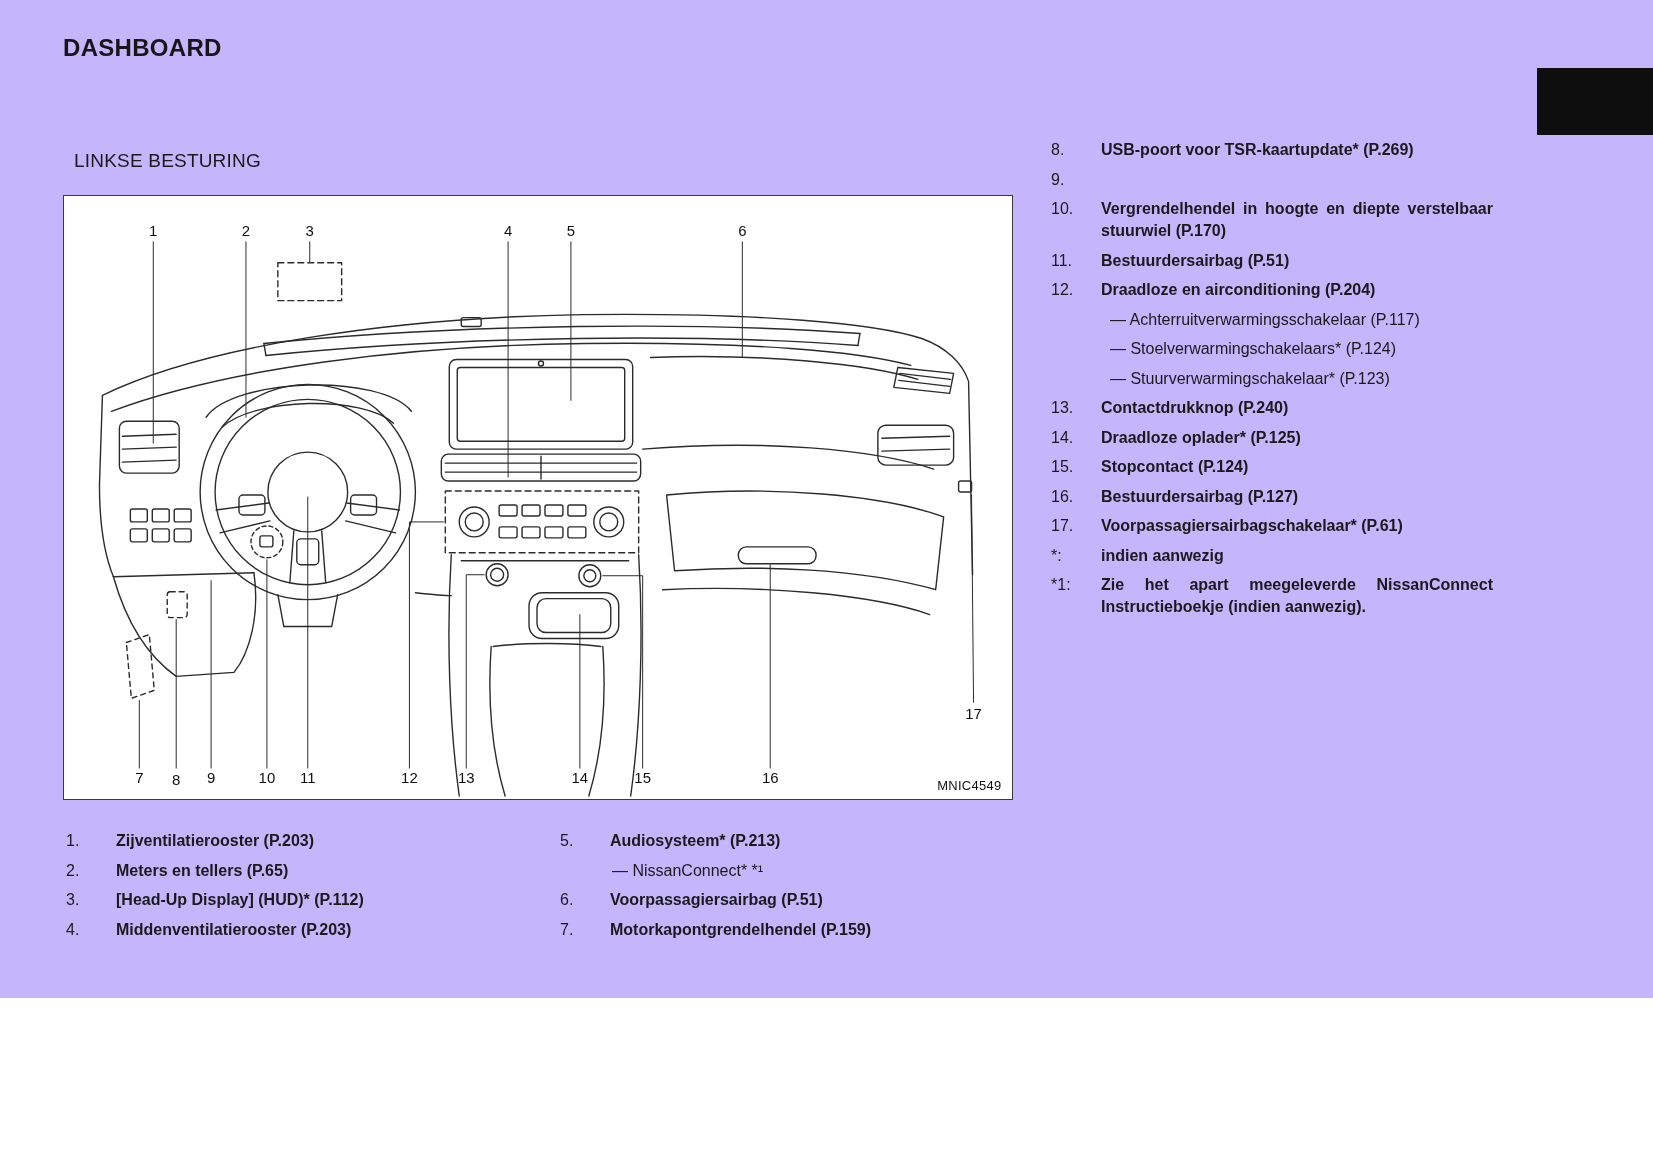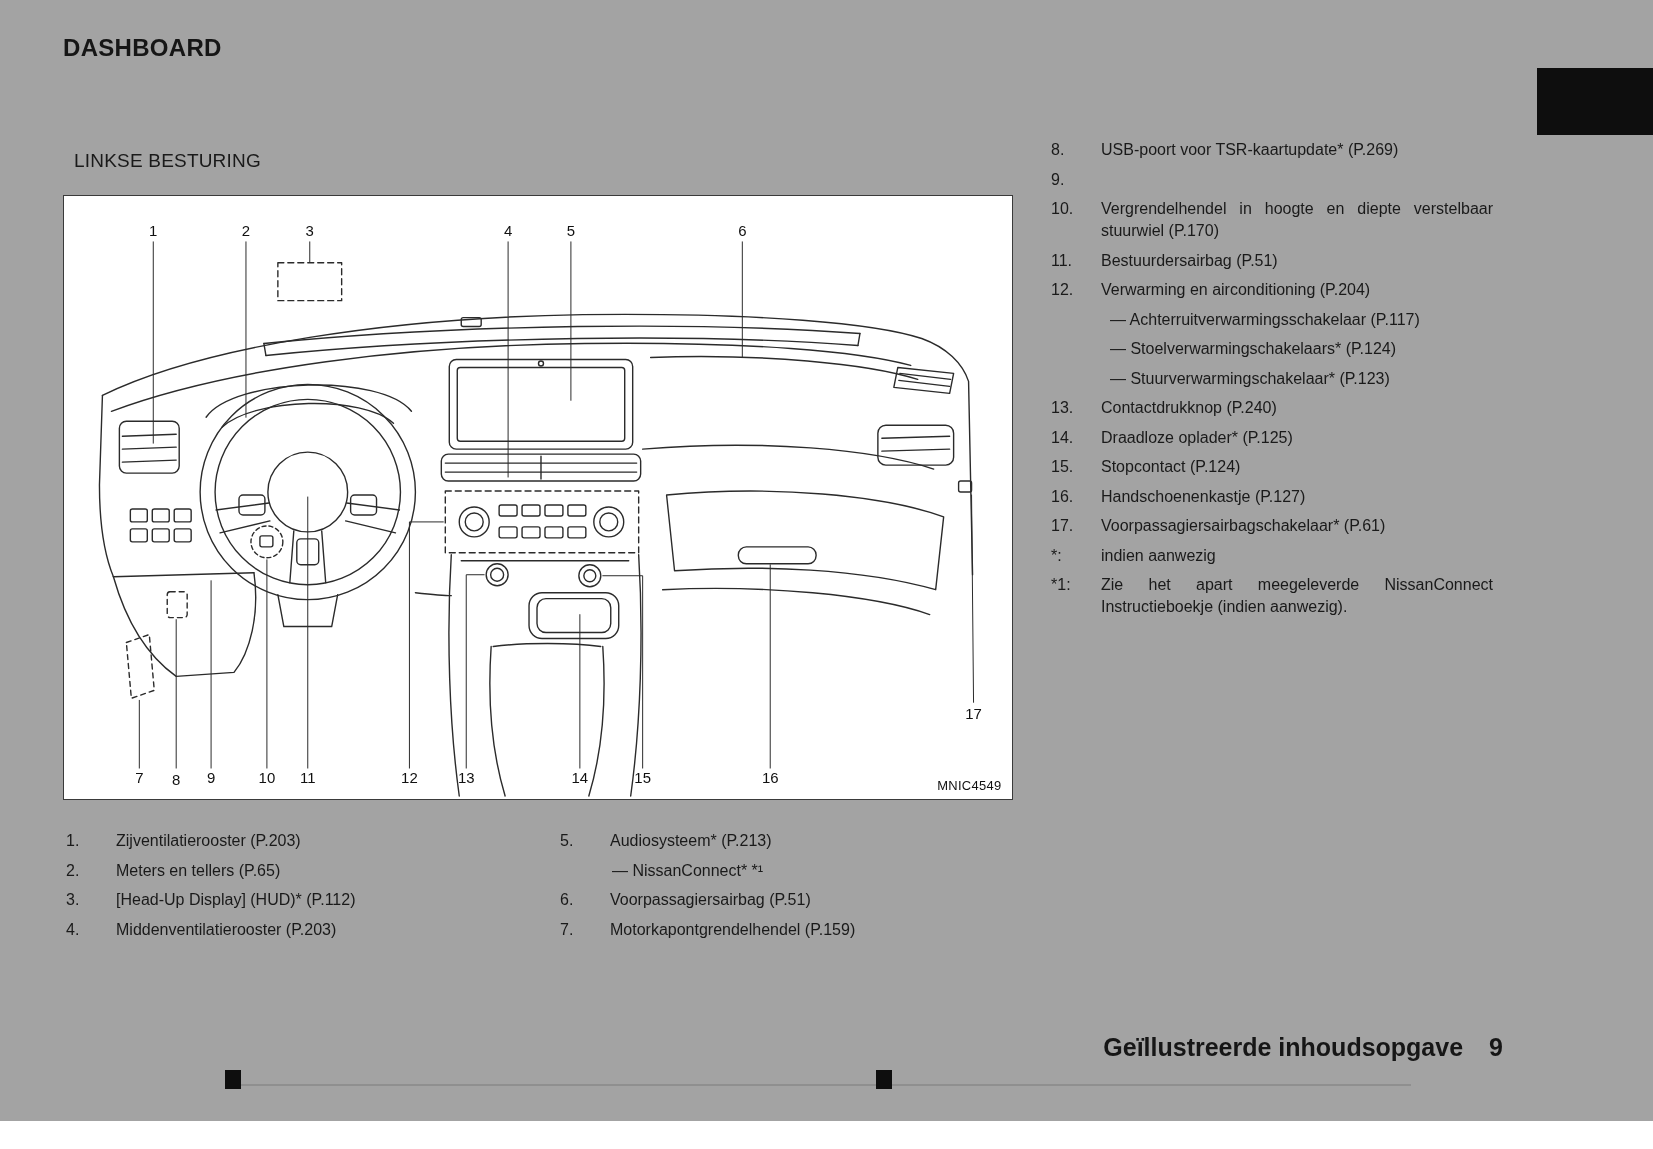--- a/index.html
+++ b/index.html
@@ -1,31 +1,31 @@
 <!DOCTYPE html>
 <html lang="nl"><head>
 <meta charset="utf-8">
 <style>
   * { margin:0; padding:0; box-sizing:border-box; }
   html,body { background:#ffffff; }
   .page {
-    position:relative; width:1653px; height:1121px; background:#a3a3a3;
+    position:relative; width:1653px; height:998px; background:#c4b5fd;
     font-family:"Liberation Sans", sans-serif; color:#1a1a1a; overflow:hidden;
   }
   .title { position:absolute; left:63px; top:34px; font-size:24px; font-weight:700; letter-spacing:.3px; color:#161616; }
   .section-title { position:absolute; left:74px; top:150px; font-size:19px; font-weight:400; letter-spacing:.2px; }
   .diagram-frame { position:absolute; left:63px; top:195px; width:950px; height:605px; border:1px solid #3a3a3a; background:#fff; }
   .diagram-frame svg { display:block; width:100%; height:100%; }
   .diagram-frame text { font-family:"Liberation Sans", sans-serif; font-size:15px; fill:#111; }
   .diagram-frame text.figcode { font-size:13px; letter-spacing:.3px; }
 
   .legend { position:absolute; font-size:16px; line-height:22px; color:#1a1a1a; }
   .legend .row { display:flex; margin-bottom:7.5px; }
   .legend .num { flex:0 0 50px; }
-  .legend .txt { flex:1; }
+  .legend .txt { flex:1;font-weight:bold; }
   .legend-left  { left:66px;  top:830px; width:430px; }
   .legend-mid   { left:560px; top:830px; width:430px; }
   .legend-right { left:1051px; top:139px; width:442px; }
   .legend-right .txt { text-align:justify; hyphens:manual; }
   .legend-right .sub-row { padding-left:59px; margin-bottom:7.5px; text-align:justify; }
   .legend-mid .sub-row { padding-left:52px; margin-bottom:7.5px; }
 
   .footer { position:absolute; top:1033px; right:150px; font-size:25px; font-weight:700; color:#161616; }
   .footer .pagenum { margin-left:26px; }
 
@@ -277,21 +277,21 @@
     <div class="row">
       <span class="num">10.</span>
       <span class="txt">Vergrendelhendel in hoogte en diepte ver­stelbaar stuurwiel (P.170)</span>
     </div>
     <div class="row">
       <span class="num">11.</span>
       <span class="txt">Bestuurdersairbag (P.51)</span>
     </div>
     <div class="row">
       <span class="num">12.</span>
-      <span class="txt">Verwarming en airconditioning (P.204)</span>
+      <span class="txt">Draadloze en airconditioning (P.204)</span>
     </div>
     <div class="sub-row">
       <span>— Achterruitverwarmingsschakelaar (P.117)</span>
     </div>
     <div class="sub-row">
       <span>— Stoelverwarmingschakelaars* (P.124)</span>
     </div>
     <div class="sub-row">
       <span>— Stuurverwarmingschakelaar* (P.123)</span>
     </div>
@@ -302,21 +302,21 @@
     <div class="row">
       <span class="num">14.</span>
       <span class="txt">Draadloze oplader* (P.125)</span>
     </div>
     <div class="row">
       <span class="num">15.</span>
       <span class="txt">Stopcontact (P.124)</span>
     </div>
     <div class="row">
       <span class="num">16.</span>
-      <span class="txt">Handschoenenkastje (P.127)</span>
+      <span class="txt">Bestuurdersairbag (P.127)</span>
     </div>
     <div class="row">
       <span class="num">17.</span>
       <span class="txt">Voorpassagiersairbagschakelaar* (P.61)</span>
     </div>
     <div class="row">
       <span class="num">*:</span>
       <span class="txt">indien aanwezig</span>
     </div>
     <div class="row">

